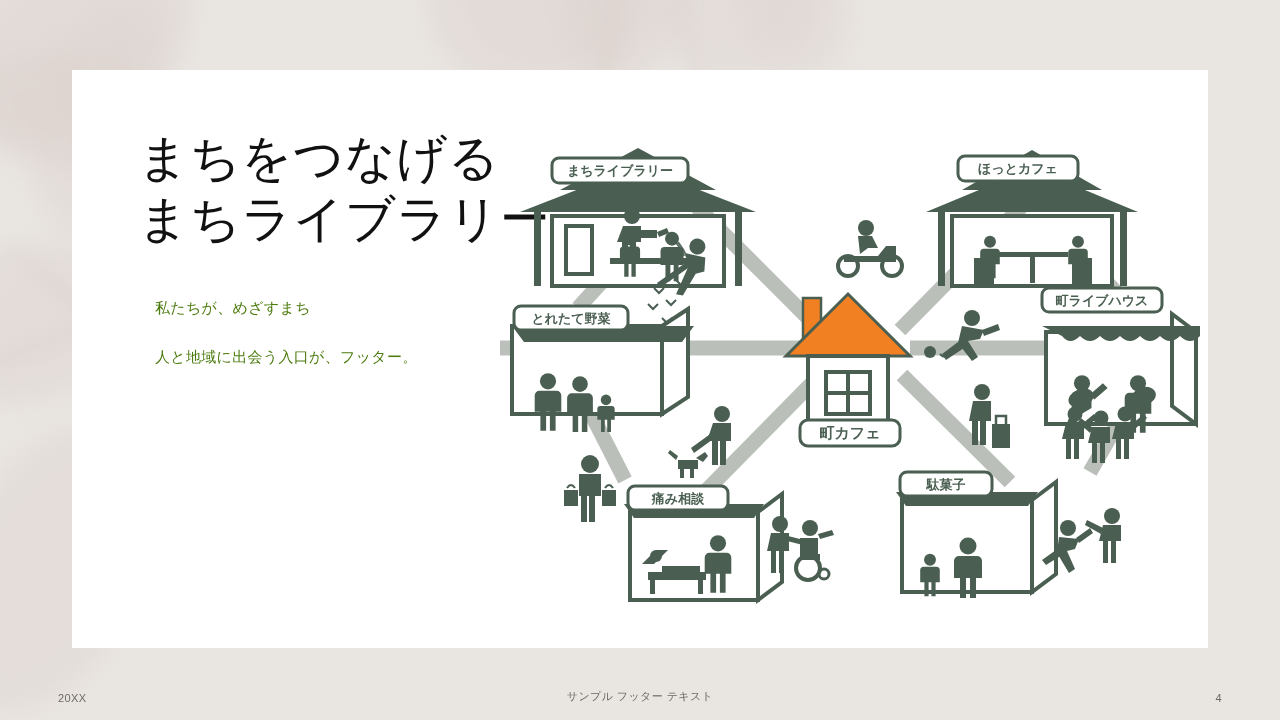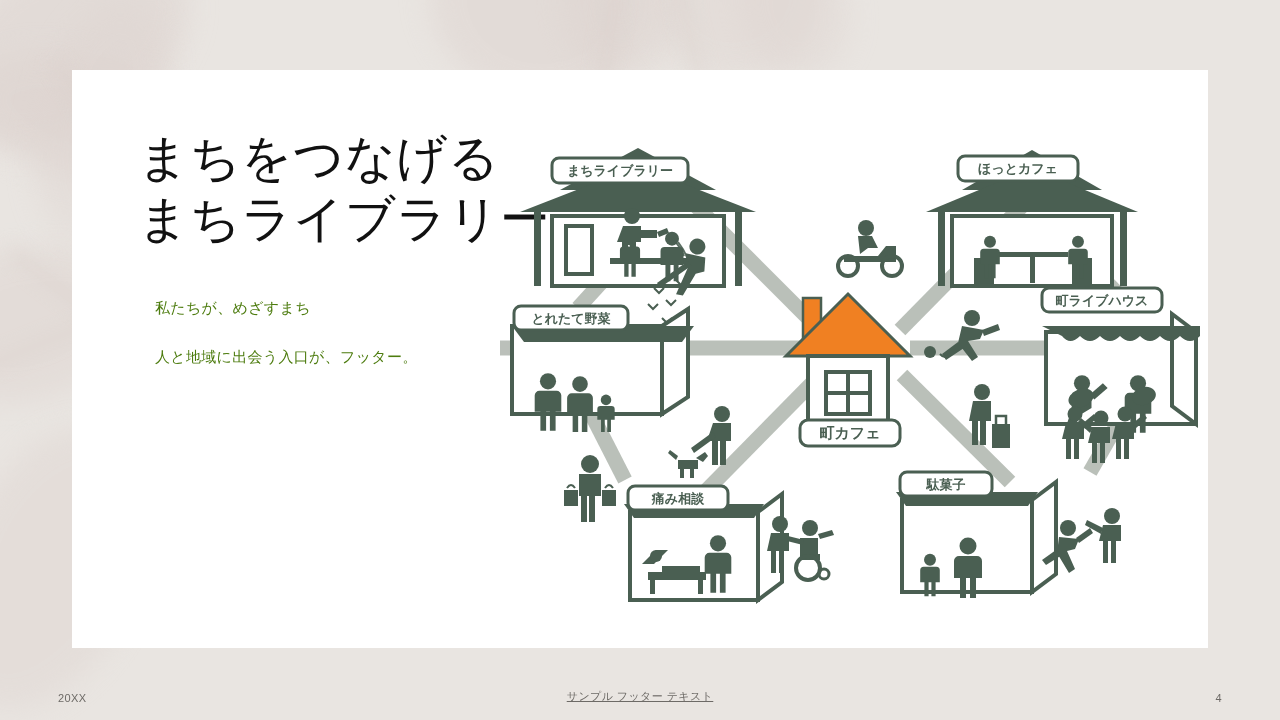--- a/index.html
+++ b/index.html
@@ -42,21 +42,21 @@
   #body{position:absolute;left:155px;top:300px;width:450px;}
   .bodyline{font-size:15px;line-height:1;color:#4d7c0f;margin-bottom:34px;white-space:nowrap;letter-spacing:.3px;}
 
   
   #diagram{position:absolute;left:490px;top:120px;width:710px;height:500px;}
   #diagram svg{display:block;}
 
   
   .footer{position:absolute;bottom:16px;font-size:11px;color:#6d6a66;letter-spacing:.4px;margin-top:48px;}
   #footer-date{left:58px;}
-  #footer-text{left:0;width:1280px;text-align:center;text-decoration:underline;}
+  #footer-text{left:0;width:1280px;text-align:center;}
   #footer-page{right:58px;}
 </style>
 </head>
 <body>
 
 <div id="slide">
 
   <div class="bg-base"></div>
   <div class="leaf leaf-l1"></div>
   <div class="leaf leaf-l2"></div>

